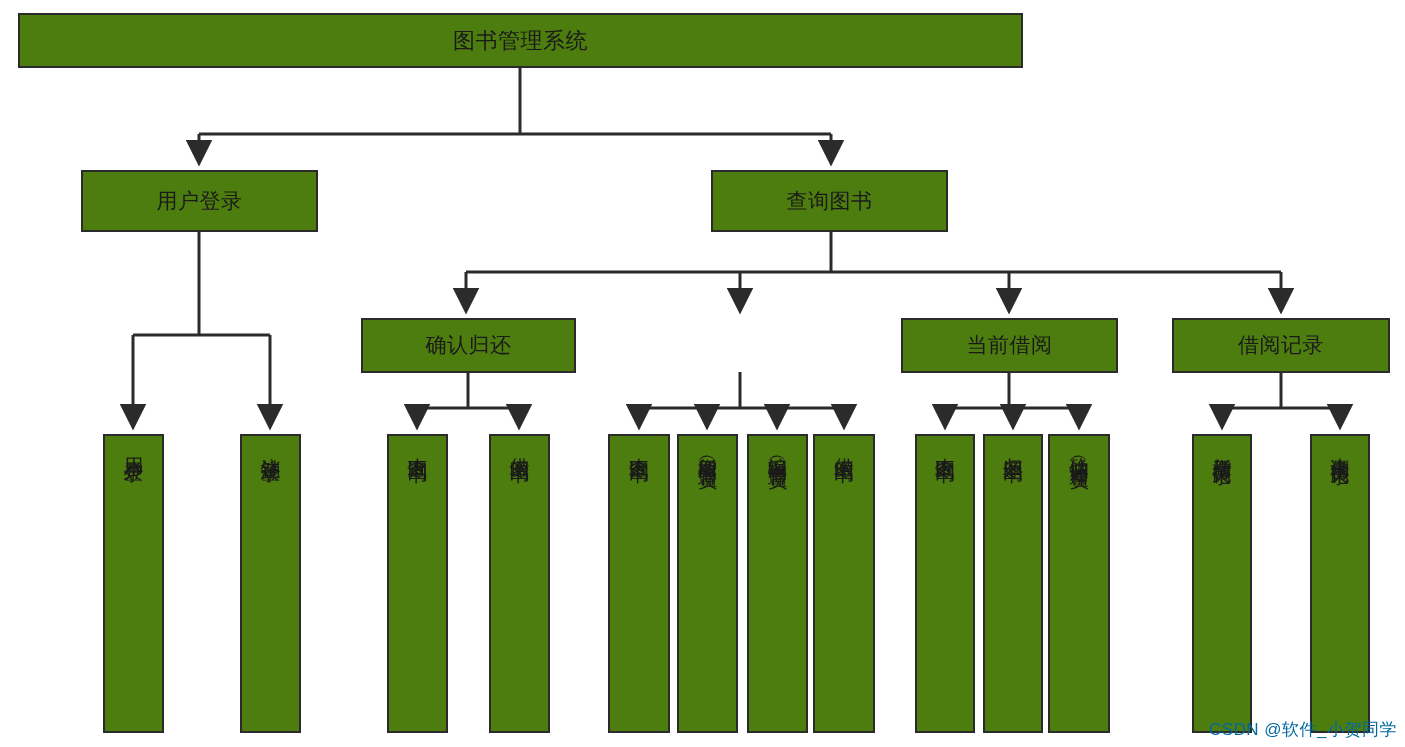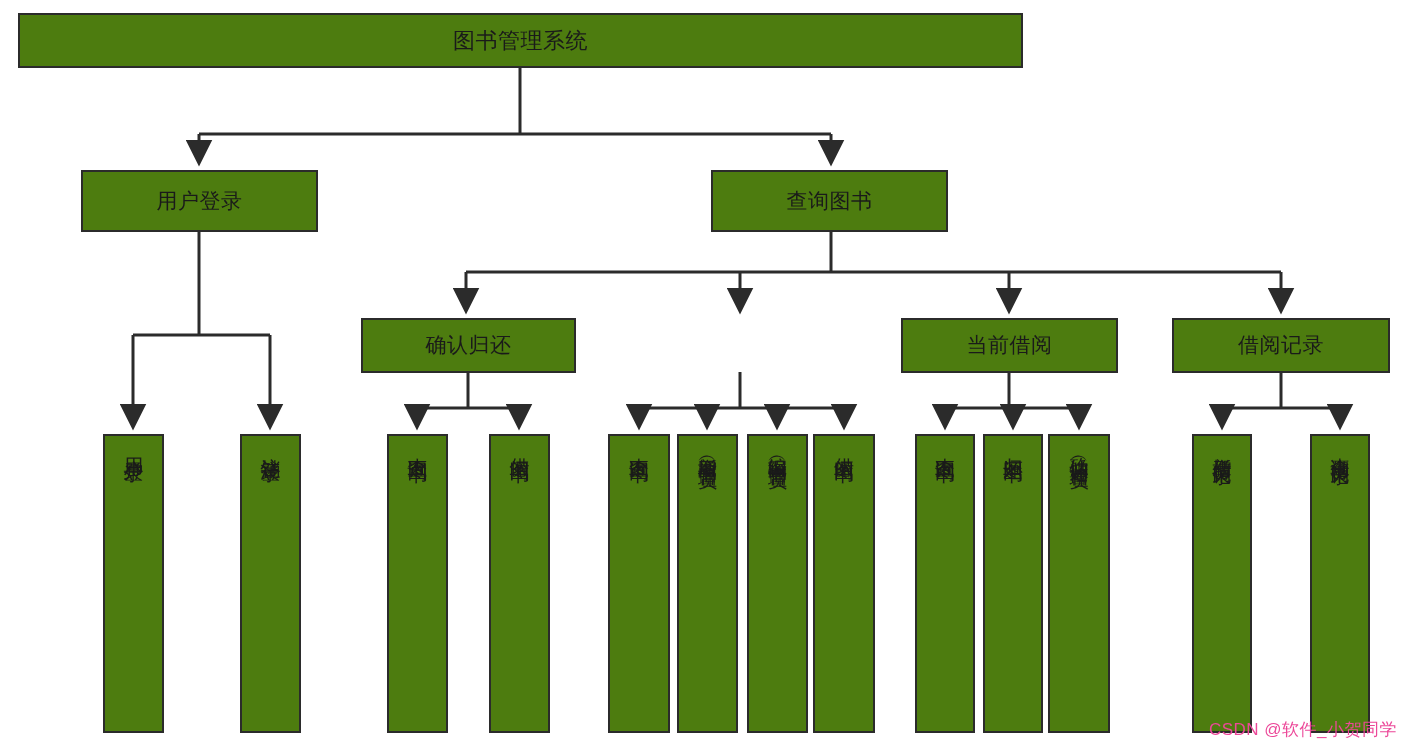--- a/index.html
+++ b/index.html
@@ -64,21 +64,21 @@
     white-space: nowrap;
   }
   .node.v.tall .label {
     font-size: 19px;
   }
   #watermark {
     position: absolute;
     right: 8px;
     bottom: 6px;
     font-size: 17px;
-    color: #ec4899;
+    color: #0369a1;
     letter-spacing: 0.5px;
     white-space: nowrap;
     text-align: center;
   }
 </style>
 </head>
 <body>
 
 <div id="canvas">
 

